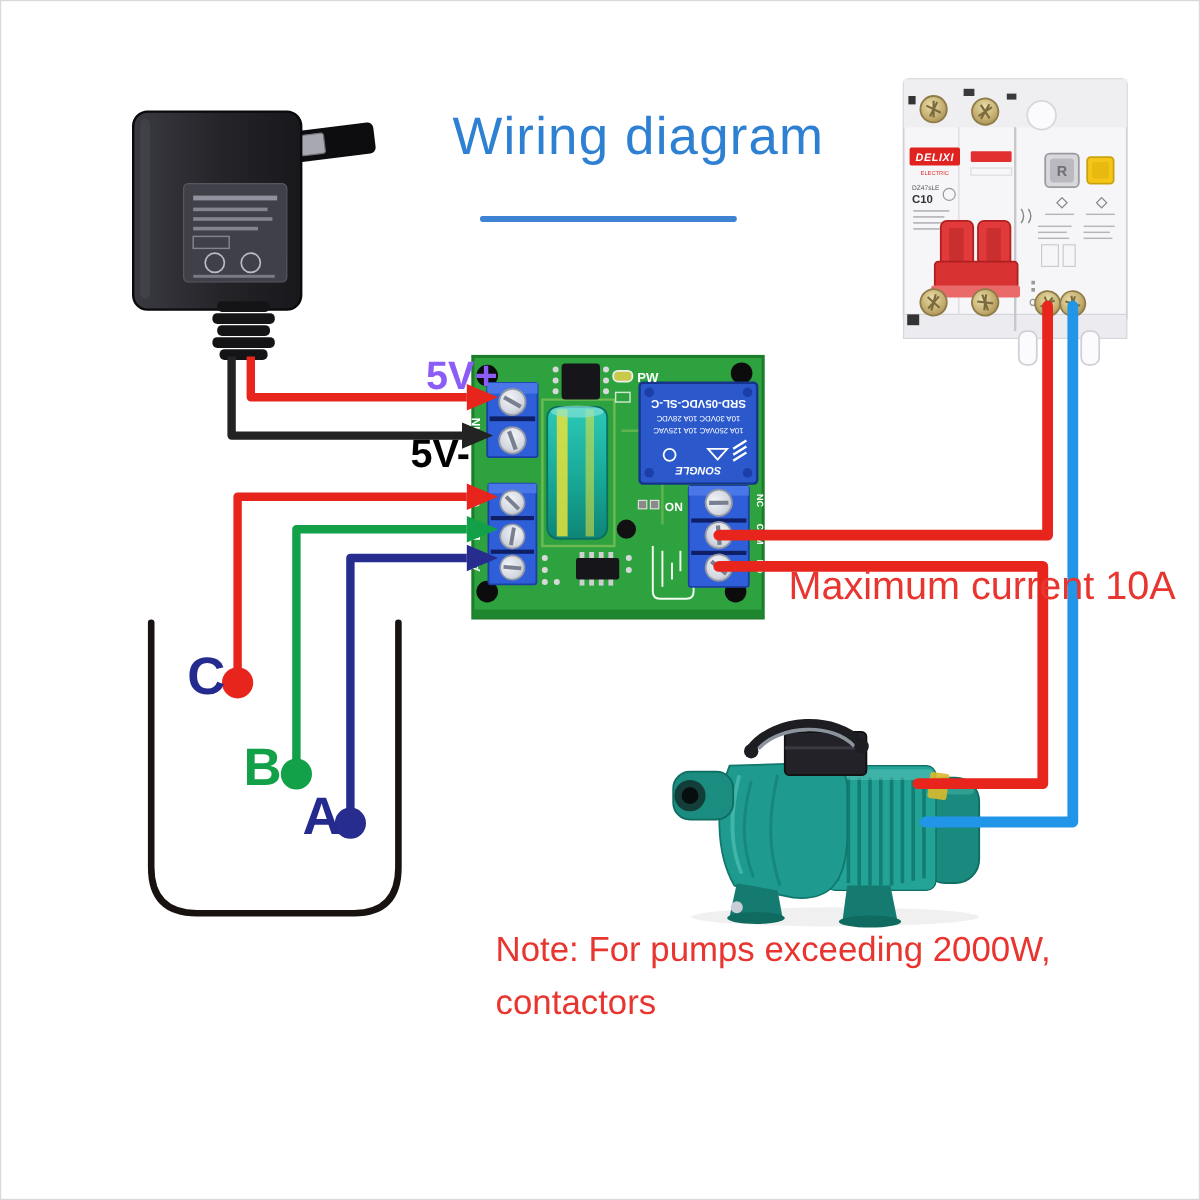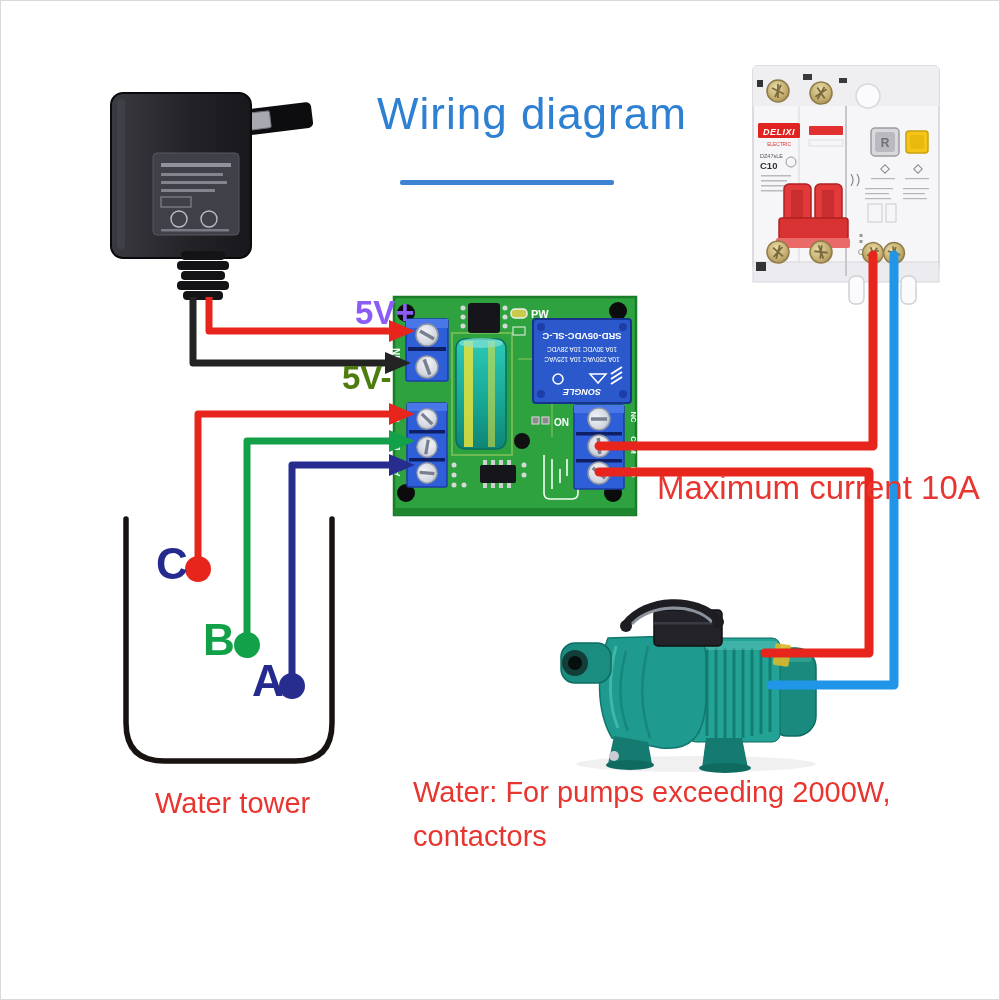--- a/index.html
+++ b/index.html
@@ -6,21 +6,21 @@
   #canvas{
     position:relative;width:1000px;height:1000px;background:#ffffff;
     border:1px solid #d9d9d9;box-sizing:border-box;overflow:hidden;
     font-family:"Liberation Sans", sans-serif;
   }
   .abs{position:absolute;}
   #title{left:376px;top:88px;font-size:44px;color:#2e80d2;letter-spacing:1px;text-align:right;}
   #title-underline{left:399px;top:179px;width:214px;height:5px;background:#3e82d4;border-radius:2px;}
   .wire-label{font-weight:600;font-size:33px;}
   #lbl-5vplus{left:354px;top:293px;color:#8b5cf6;}
-  #lbl-5vminus{left:341px;top:358px;color:#4d7c0f;}
+  #lbl-5vminus{left:341px;top:358px;color:#000000;}
   #lbl-max{left:656px;top:468px;font-size:33px;color:#e8352f;}
   .probe-label{font-size:44px;font-weight:bold;}
   #lbl-c{left:155px;top:538px;color:#252a8e;}
   #lbl-b{left:202px;top:614px;color:#12a148;}
   #lbl-a{left:251px;top:655px;color:#252a8e;}
   #lbl-tower{left:154px;top:786px;font-size:29px;color:#e8352f;}
   #note{left:412px;top:770px;font-size:29px;color:#e8352f;line-height:1.5;}
   #note span{display:block;}
   svg text{font-family:"Liberation Sans", sans-serif;}
 </style>
@@ -367,18 +367,17 @@
   <div id="title-underline" class="abs"></div>
 
   <div id="lbl-5vplus" class="abs wire-label">5V+</div>
   <div id="lbl-5vminus" class="abs wire-label">5V-</div>
   <div id="lbl-max" class="abs">Maximum current 10A</div>
 
   <div id="lbl-c" class="abs probe-label">C</div>
   <div id="lbl-b" class="abs probe-label">B</div>
   <div id="lbl-a" class="abs probe-label">A</div>
 
-  <div id="lbl-tower" class="abs">Water tower</div>
 
   <div id="note" class="abs">
-    <span>Water: For pumps exceeding 2000W, contactors</span>
+    <span>Note: For pumps exceeding 2000W, contactors</span>
   </div>
 </div>
 
 </body></html>

